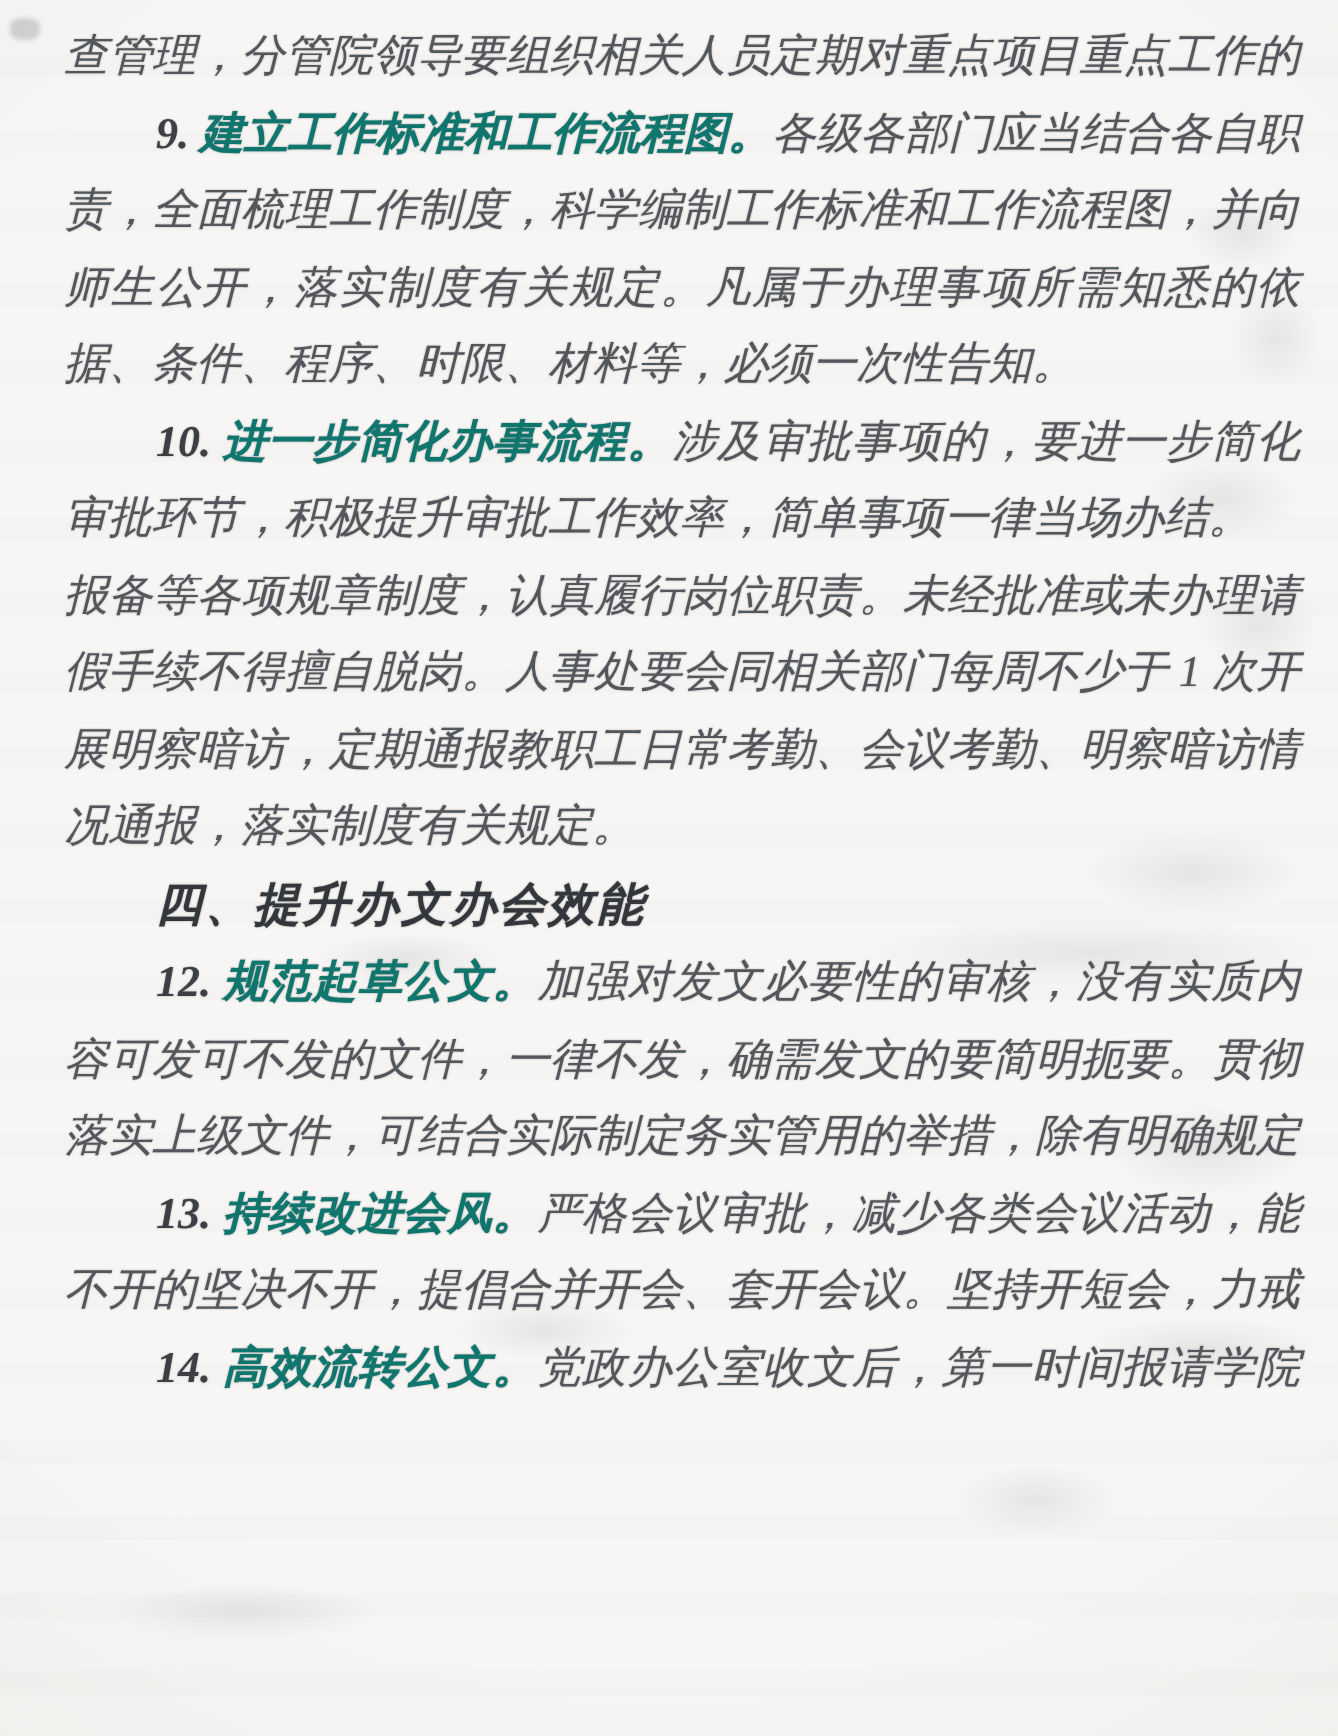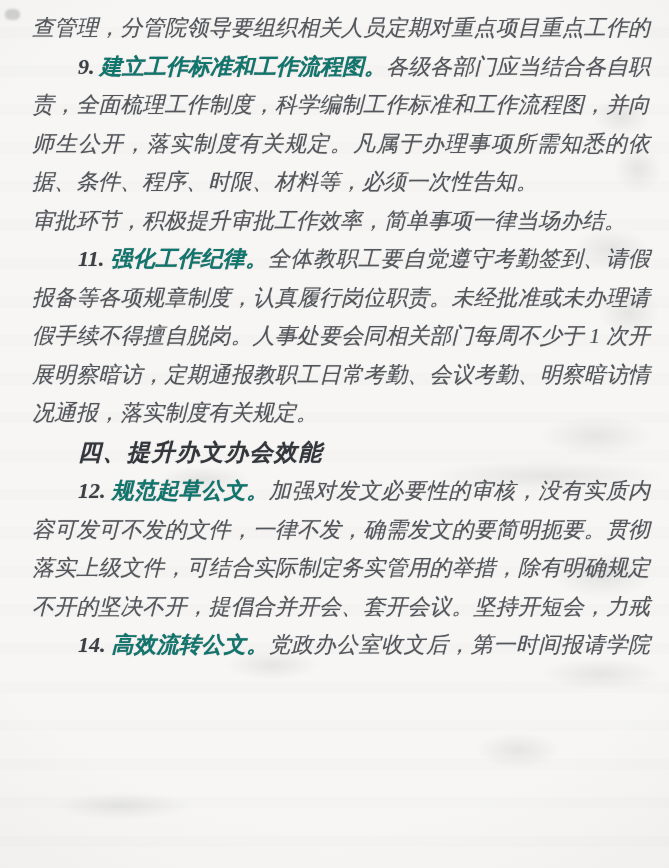--- a/index.html
+++ b/index.html
@@ -81,25 +81,26 @@
   <div class="smudge" style="left:476px;top:732px;width:84px;height:36px;"></div>
   <div class="smudge" style="left:56px;top:792px;width:132px;height:28px;"></div>
 </div>
 
 <div class="doc-page">
     <div class="line fill"><span class="seg-body">查管理，分管院领导要组织相关人员定期对重点项目重点工作的</span></div>
     <div class="line indent fill"><span class="seg-num">9. </span><span class="seg-lead">建立工作标准和工作流程图。</span><span class="seg-body">各级各部门应当结合各自职</span></div>
     <div class="line fill"><span class="seg-body">责，全面梳理工作制度，科学编制工作标准和工作流程图，并向</span></div>
     <div class="line fill"><span class="seg-body">师生公开，落实制度有关规定。凡属于办理事项所需知悉的依</span></div>
     <div class="line"><span class="seg-body">据、条件、程序、时限、材料等，必须一次性告知。</span></div>
+    <div class="line indent fill"><span class="seg-num">10. </span><span class="seg-lead">进一步简化办事流程。</span><span class="seg-body">涉及审批事项的，要进一步简化</span></div>
     <div class="line"><span class="seg-body">审批环节，积极提升审批工作效率，简单事项一律当场办结。</span></div>
-    <div class="line indent fill"><span class="seg-num">11. </span><span class="seg-lead">强化工作纪律。</span><span class="seg-body">全体教职工要自觉遵守考勤签到、请假</span></div>
     <div class="line fill"><span class="seg-body">报备等各项规章制度，认真履行岗位职责。未经批准或未办理请</span></div>
     <div class="line fill"><span class="seg-body">假手续不得擅自脱岗。人事处要会同相关部门每周不少于 1 次开</span></div>
     <div class="line fill"><span class="seg-body">展明察暗访，定期通报教职工日常考勤、会议考勤、明察暗访情</span></div>
     <div class="line"><span class="seg-body">况通报，落实制度有关规定。</span></div>
     <div class="line indent heading"><span class="seg-heading">四、提升办文办会效能</span></div>
     <div class="line indent fill"><span class="seg-num">12. </span><span class="seg-lead">规范起草公文。</span><span class="seg-body">加强对发文必要性的审核，没有实质内</span></div>
     <div class="line fill"><span class="seg-body">容可发可不发的文件，一律不发，确需发文的要简明扼要。贯彻</span></div>
     <div class="line fill"><span class="seg-body">落实上级文件，可结合实际制定务实管用的举措，除有明确规定</span></div>
+    <div class="line indent fill"><span class="seg-num">13. </span><span class="seg-lead">持续改进会风。</span><span class="seg-body">严格会议审批，减少各类会议活动，能</span></div>
     <div class="line fill"><span class="seg-body">不开的坚决不开，提倡合并开会、套开会议。坚持开短会，力戒</span></div>
     <div class="line indent fill"><span class="seg-num">14. </span><span class="seg-lead">高效流转公文。</span><span class="seg-body">党政办公室收文后，第一时间报请学院</span></div>
   </div>
 
 </body></html>

